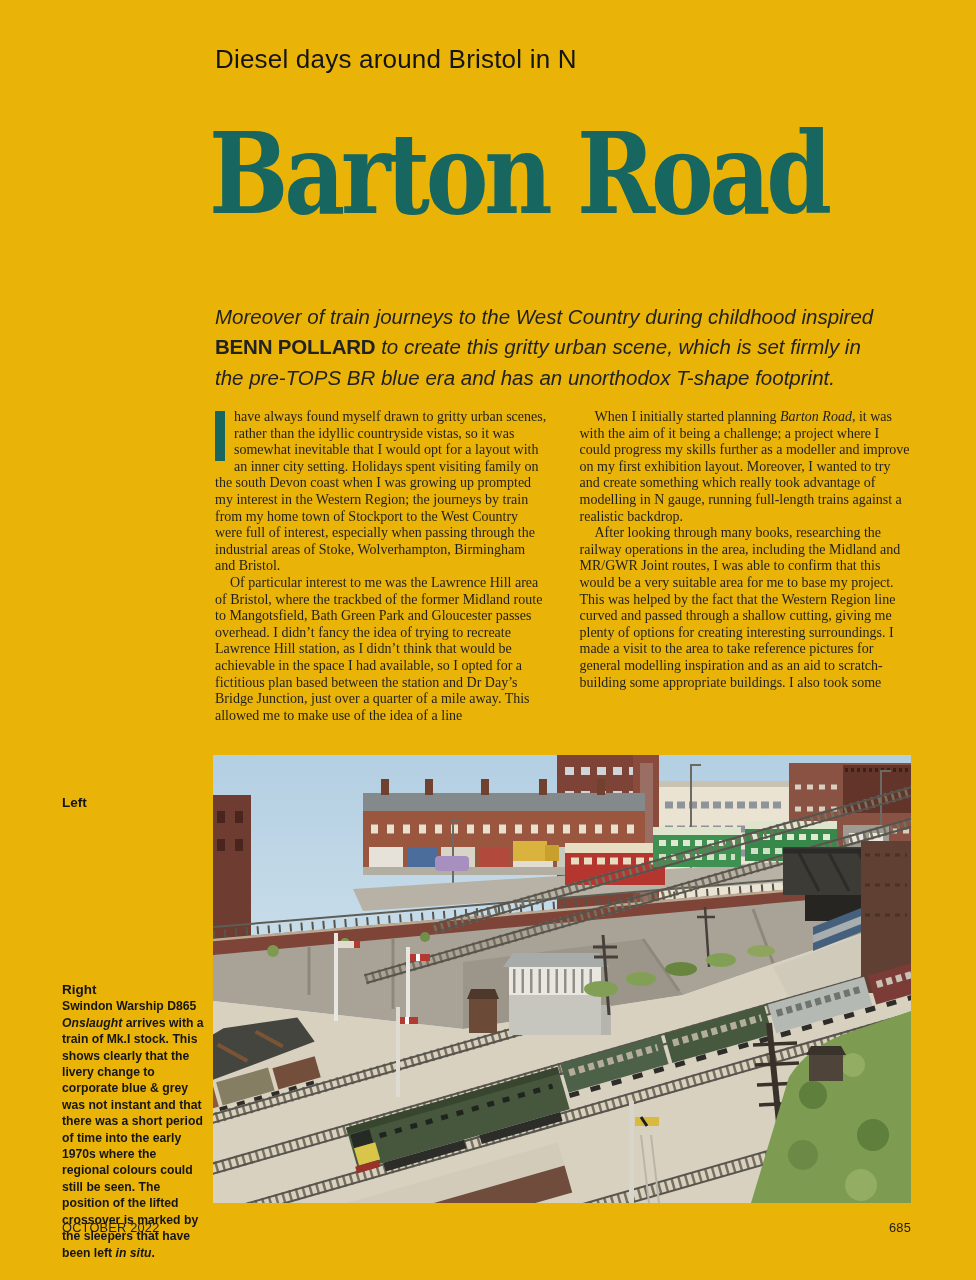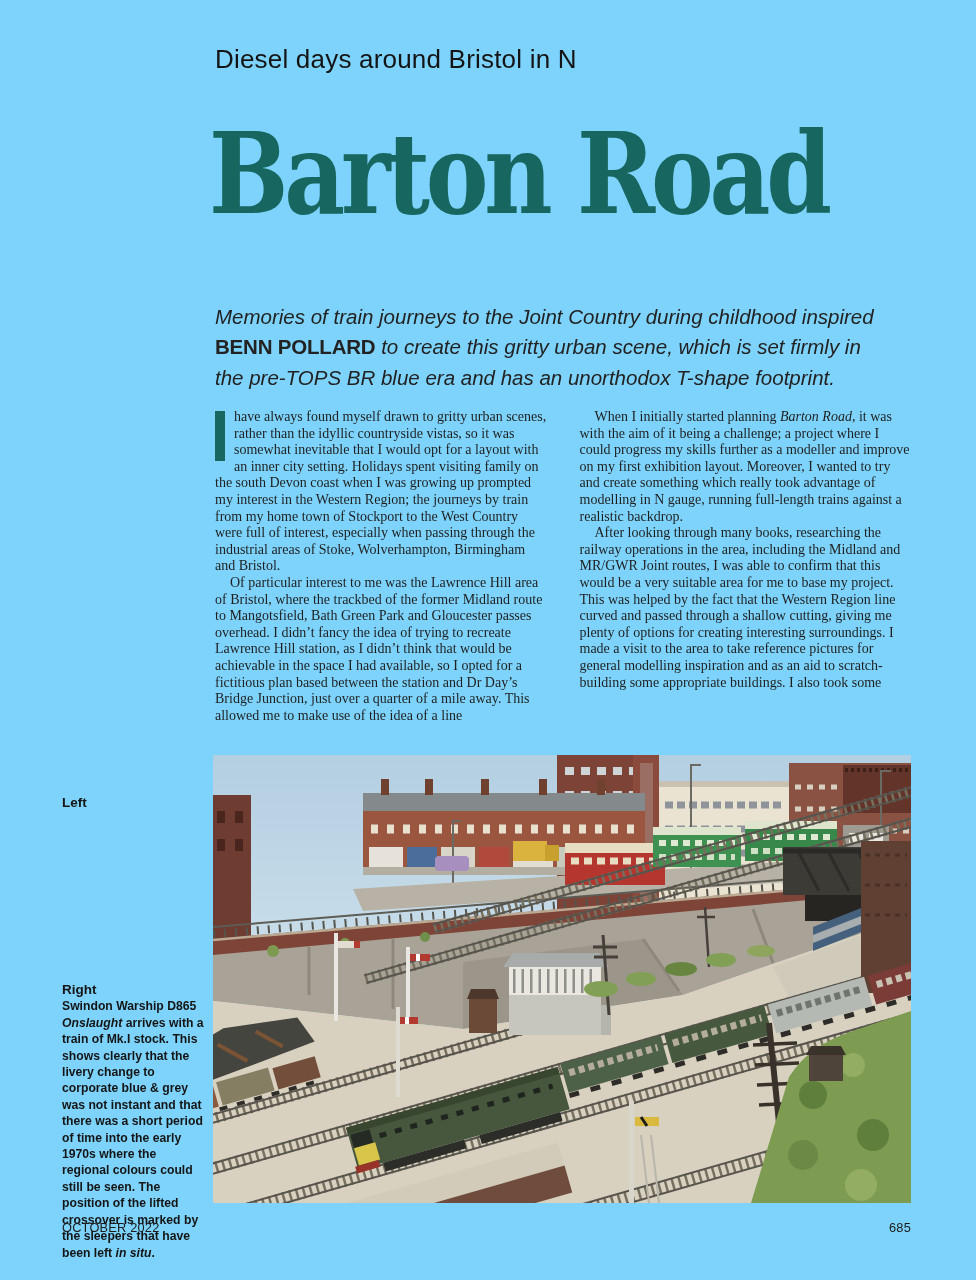--- a/index.html
+++ b/index.html
@@ -1,16 +1,16 @@
 <!DOCTYPE html>
 <html><head>
 <meta charset="utf-8">
 <style>
   html,body{margin:0;padding:0;background:#ffffff;}
-  .page{position:relative;width:976px;height:1280px;background:#7dd3fc;overflow:hidden;
+  .page{position:relative;width:976px;height:1280px;background:#eab308;overflow:hidden;
         font-family:"Liberation Sans", sans-serif;color:#1c1c1c;}
 
   .kicker{position:absolute;left:215px;top:44px;font-size:26px;letter-spacing:0.2px;color:#141414;}
 
   .title{position:absolute;left:209px;top:118px;margin:0;
          font-family:"DejaVu Serif", serif;font-weight:700;font-size:112px;line-height:1;
          letter-spacing:-5px;color:#17665f;transform:scaleX(0.84);transform-origin:left top;white-space:nowrap;}
 
   .standfirst{position:absolute;left:215px;top:281px;width:678px;
               font-style:italic;font-size:20.5px;line-height:30.5px;color:#222;}
@@ -39,21 +39,21 @@
 </style>
 </head>
 <body>
 
 <div class="page">
 
   <div class="kicker">Diesel days around Bristol in N</div>
 
   <h1 class="title">Barton Road</h1>
 
-  <p class="standfirst"><span>Memories of train journeys to the Joint Country during childhood inspired </span><span class="sf-name">BENN POLLARD</span><span> to create this gritty urban scene, which is set firmly in the pre-TOPS BR blue era and has an unorthodox T-shape footprint.</span></p>
+  <p class="standfirst"><span>Moreover of train journeys to the West Country during childhood inspired </span><span class="sf-name">BENN POLLARD</span><span> to create this gritty urban scene, which is set firmly in the pre-TOPS BR blue era and has an unorthodox T-shape footprint.</span></p>
 
   <div class="columns">
     <div class="col">
       <p><span class="dropcap">I</span><span>have always found myself drawn to gritty urban scenes, rather than the idyllic countryside vistas, so it was somewhat inevitable that I would opt for a layout with an inner city setting. Holidays spent visiting family on the south Devon coast when I was growing up prompted my interest in the Western Region; the journeys by train from my home town of Stockport to the West Country were full of interest, especially when passing through the industrial areas of Stoke, Wolverhampton, Birmingham and Bristol.</span></p>
       <p class="indent">Of particular interest to me was the Lawrence Hill area of Bristol, where the trackbed of the former Midland route to Mangotsfield, Bath Green Park and Gloucester passes overhead. I didn’t fancy the idea of trying to recreate Lawrence Hill station, as I didn’t think that would be achievable in the space I had available, so I opted for a fictitious plan based between the station and Dr Day’s Bridge Junction, just over a quarter of a mile away. This allowed me to make use of the idea of a line</p>
     </div>
     <div class="col">
       <p class="indent"><span>When I initially started planning </span><i>Barton Road</i><span>, it was with the aim of it being a challenge; a project where I could progress my skills further as a modeller and improve on my first exhibition layout. Moreover, I wanted to try and create something which really took advantage of modelling in N gauge, running full-length trains against a realistic backdrop.</span></p>
       <p class="indent">After looking through many books, researching the railway operations in the area, including the Midland and MR/GWR Joint routes, I was able to confirm that this would be a very suitable area for me to base my project. This was helped by the fact that the Western Region line curved and passed through a shallow cutting, giving me plenty of options for creating interesting surroundings. I made a visit to the area to take reference pictures for general modelling inspiration and as an aid to scratch-building some appropriate buildings. I also took some</p>
     </div>

